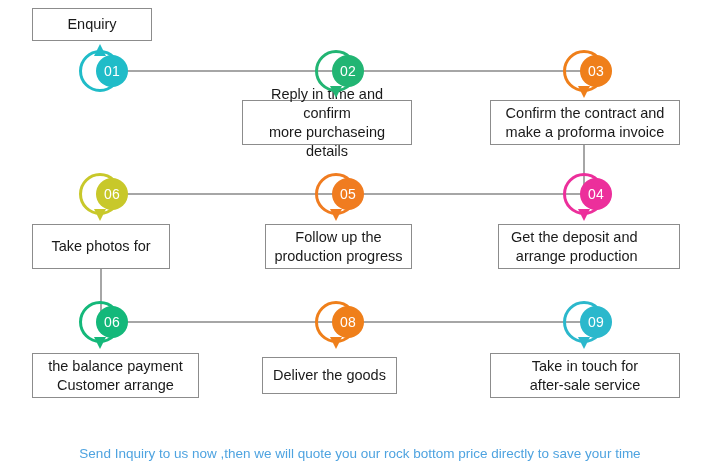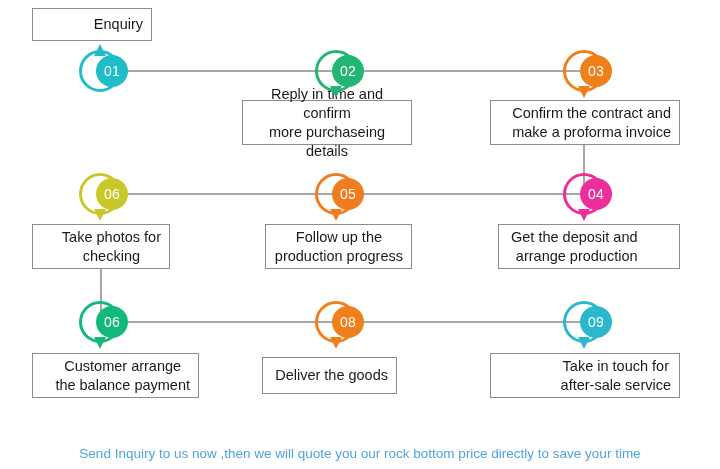--- a/index.html
+++ b/index.html
@@ -38,21 +38,21 @@
     position: absolute;
     box-sizing: border-box;
     border: 1px solid #8c8c8c;
     background: #ffffff;
     color: #1a1a1a;
     font-size: 14.5px;
     line-height: 19px;
     text-align: center;
     display: flex;
     align-items: center;
-    justify-content: flex-end;
+    justify-content: center;
     padding: 3px 8px;
     z-index: 3;
   }
   .tbox span { display: block; }
 
   
   .marker {
     position: absolute;
     width: 42px;
     height: 42px;
@@ -193,21 +193,20 @@
     <div class="ring"></div>
     <div class="disc">
       <span class="num">04</span>
     </div>
     <div class="tail"></div>
   </div>
 
   <div class="tbox" style="left:32px; top:224px; width:138px; height:45px;">
     <div>
       <span>Take photos for</span>
-      <span>checking</span>
     </div>
   </div>
 
   <div class="tbox" style="left:265px; top:224px; width:147px; height:45px;">
     <div>
       <span>Follow up the</span>
       <span>production progress</span>
     </div>
   </div>
 
@@ -241,22 +240,22 @@
   <div class="marker tail-down" style="left:563px; top:301px; color:#2bb8cc;">
     <div class="ring"></div>
     <div class="disc">
       <span class="num">09</span>
     </div>
     <div class="tail"></div>
   </div>
 
   <div class="tbox" style="left:32px; top:353px; width:167px; height:45px;">
     <div>
+      <span>the balance payment</span>
       <span>Customer arrange</span>
-      <span>the balance payment</span>
     </div>
   </div>
 
   <div class="tbox" style="left:262px; top:357px; width:135px; height:37px;">
     <div>
       <span>Deliver the goods</span>
     </div>
   </div>
 
   <div class="tbox" style="left:490px; top:353px; width:190px; height:45px;">

